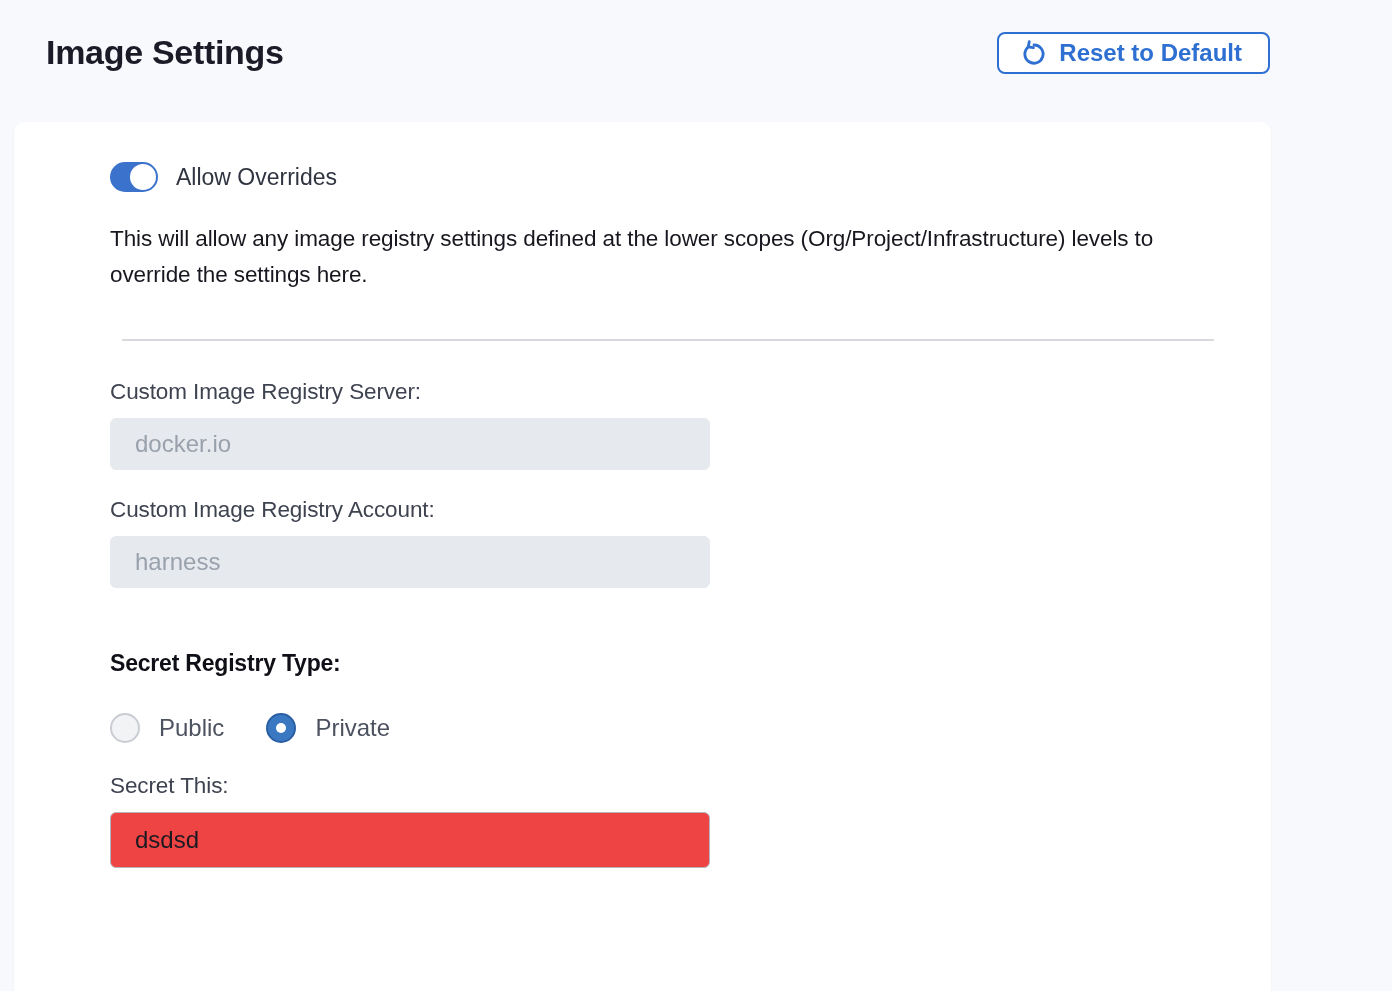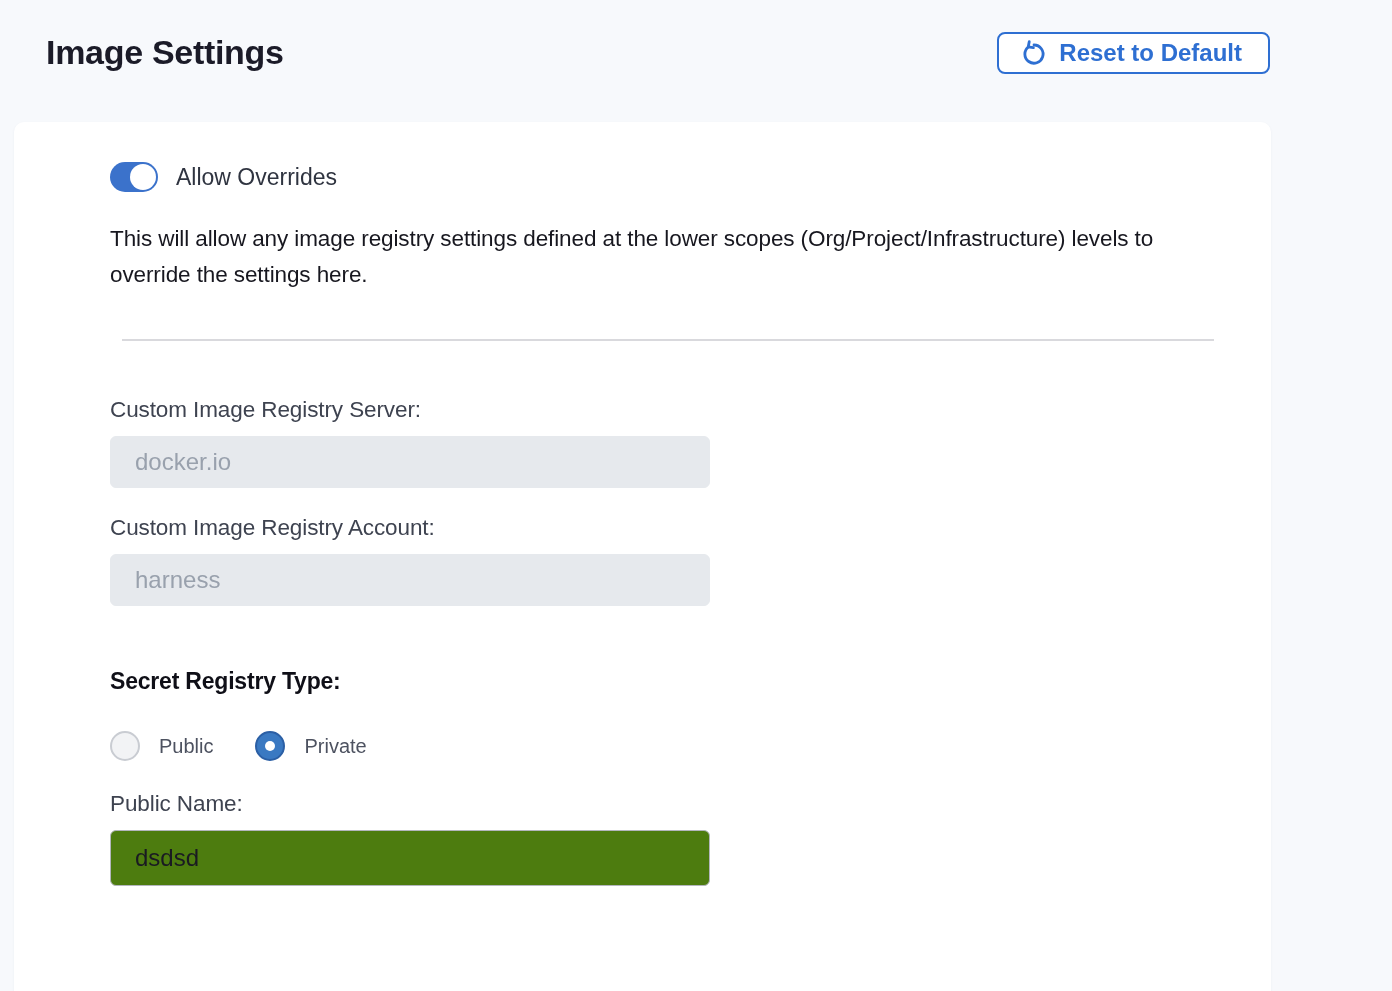--- a/index.html
+++ b/index.html
@@ -70,39 +70,39 @@
   .divider {
     margin-top: 46px; margin-left: 12px;
     width: 1092px; height: 0;
     border-top: 2px solid #d9d9dd;
   }
 
   
   .field-label {
     font-size: 22.5px; color: #3e4350; letter-spacing: -0.1px;
   }
-  .field-group-server { margin-top: 56px; }
+  .field-group-server { margin-top: 38px; }
   .field-group { margin-top: 27px; }
   .text-input {
     display: block;
     margin-top: 13px;
     width: 600px; height: 52px;
     font-family: "Liberation Sans", sans-serif;
     font-size: 24px;
     padding: 12px 24px;
     border-radius: 6px;
     outline: none;
   }
   .text-input.disabled {
     background: #e6e9ed;
     border: 1px solid #e6e9ed;
     color: #99a1ad;
   }
   .text-input.enabled {
-    background: #4d7c0f;
+    background: #ef4444;
     border: 1.5px solid #b3b6bd;
     color: #1a1a22;
     height: 56px;
   }
 
   
   .type-label {
     margin-top: 62px;
     font-size: 23px; font-weight: 700; color: #0f0f17;
     letter-spacing: -0.2px;
@@ -121,21 +121,21 @@
     background: #3a79c2;
     border: 2px solid #2b5fa5;
     position: relative;
   }
   .radio-circle.on::after {
     content: "";
     position: absolute; left: 8px; top: 8px;
     width: 10px; height: 10px; border-radius: 50%;
     background: #ffffff;
   }
-  .radio-label { font-size: 20px; color: #4d5260; }
+  .radio-label { font-size: 24px; color: #4d5260; }
 
   .secret-group { margin-top: 30px; }
 </style>
 </head>
 <body>
 
 <div class="page">
 
   <div class="header">
     <h1 class="page-title">Image Settings</h1>
@@ -180,18 +180,18 @@
         <span class="radio-circle off"></span>
         <span class="radio-label">Public</span>
       </div>
       <div class="radio-option" role="radio" aria-checked="true">
         <span class="radio-circle on"></span>
         <span class="radio-label">Private</span>
       </div>
     </div>
 
     <div class="secret-group">
-      <div class="field-label">Public Name:</div>
+      <div class="field-label">Secret This:</div>
       <input class="text-input enabled" type="text" value="dsdsd" style="">
     </div>
 
   </div>
 </div>
 
 </body></html>

